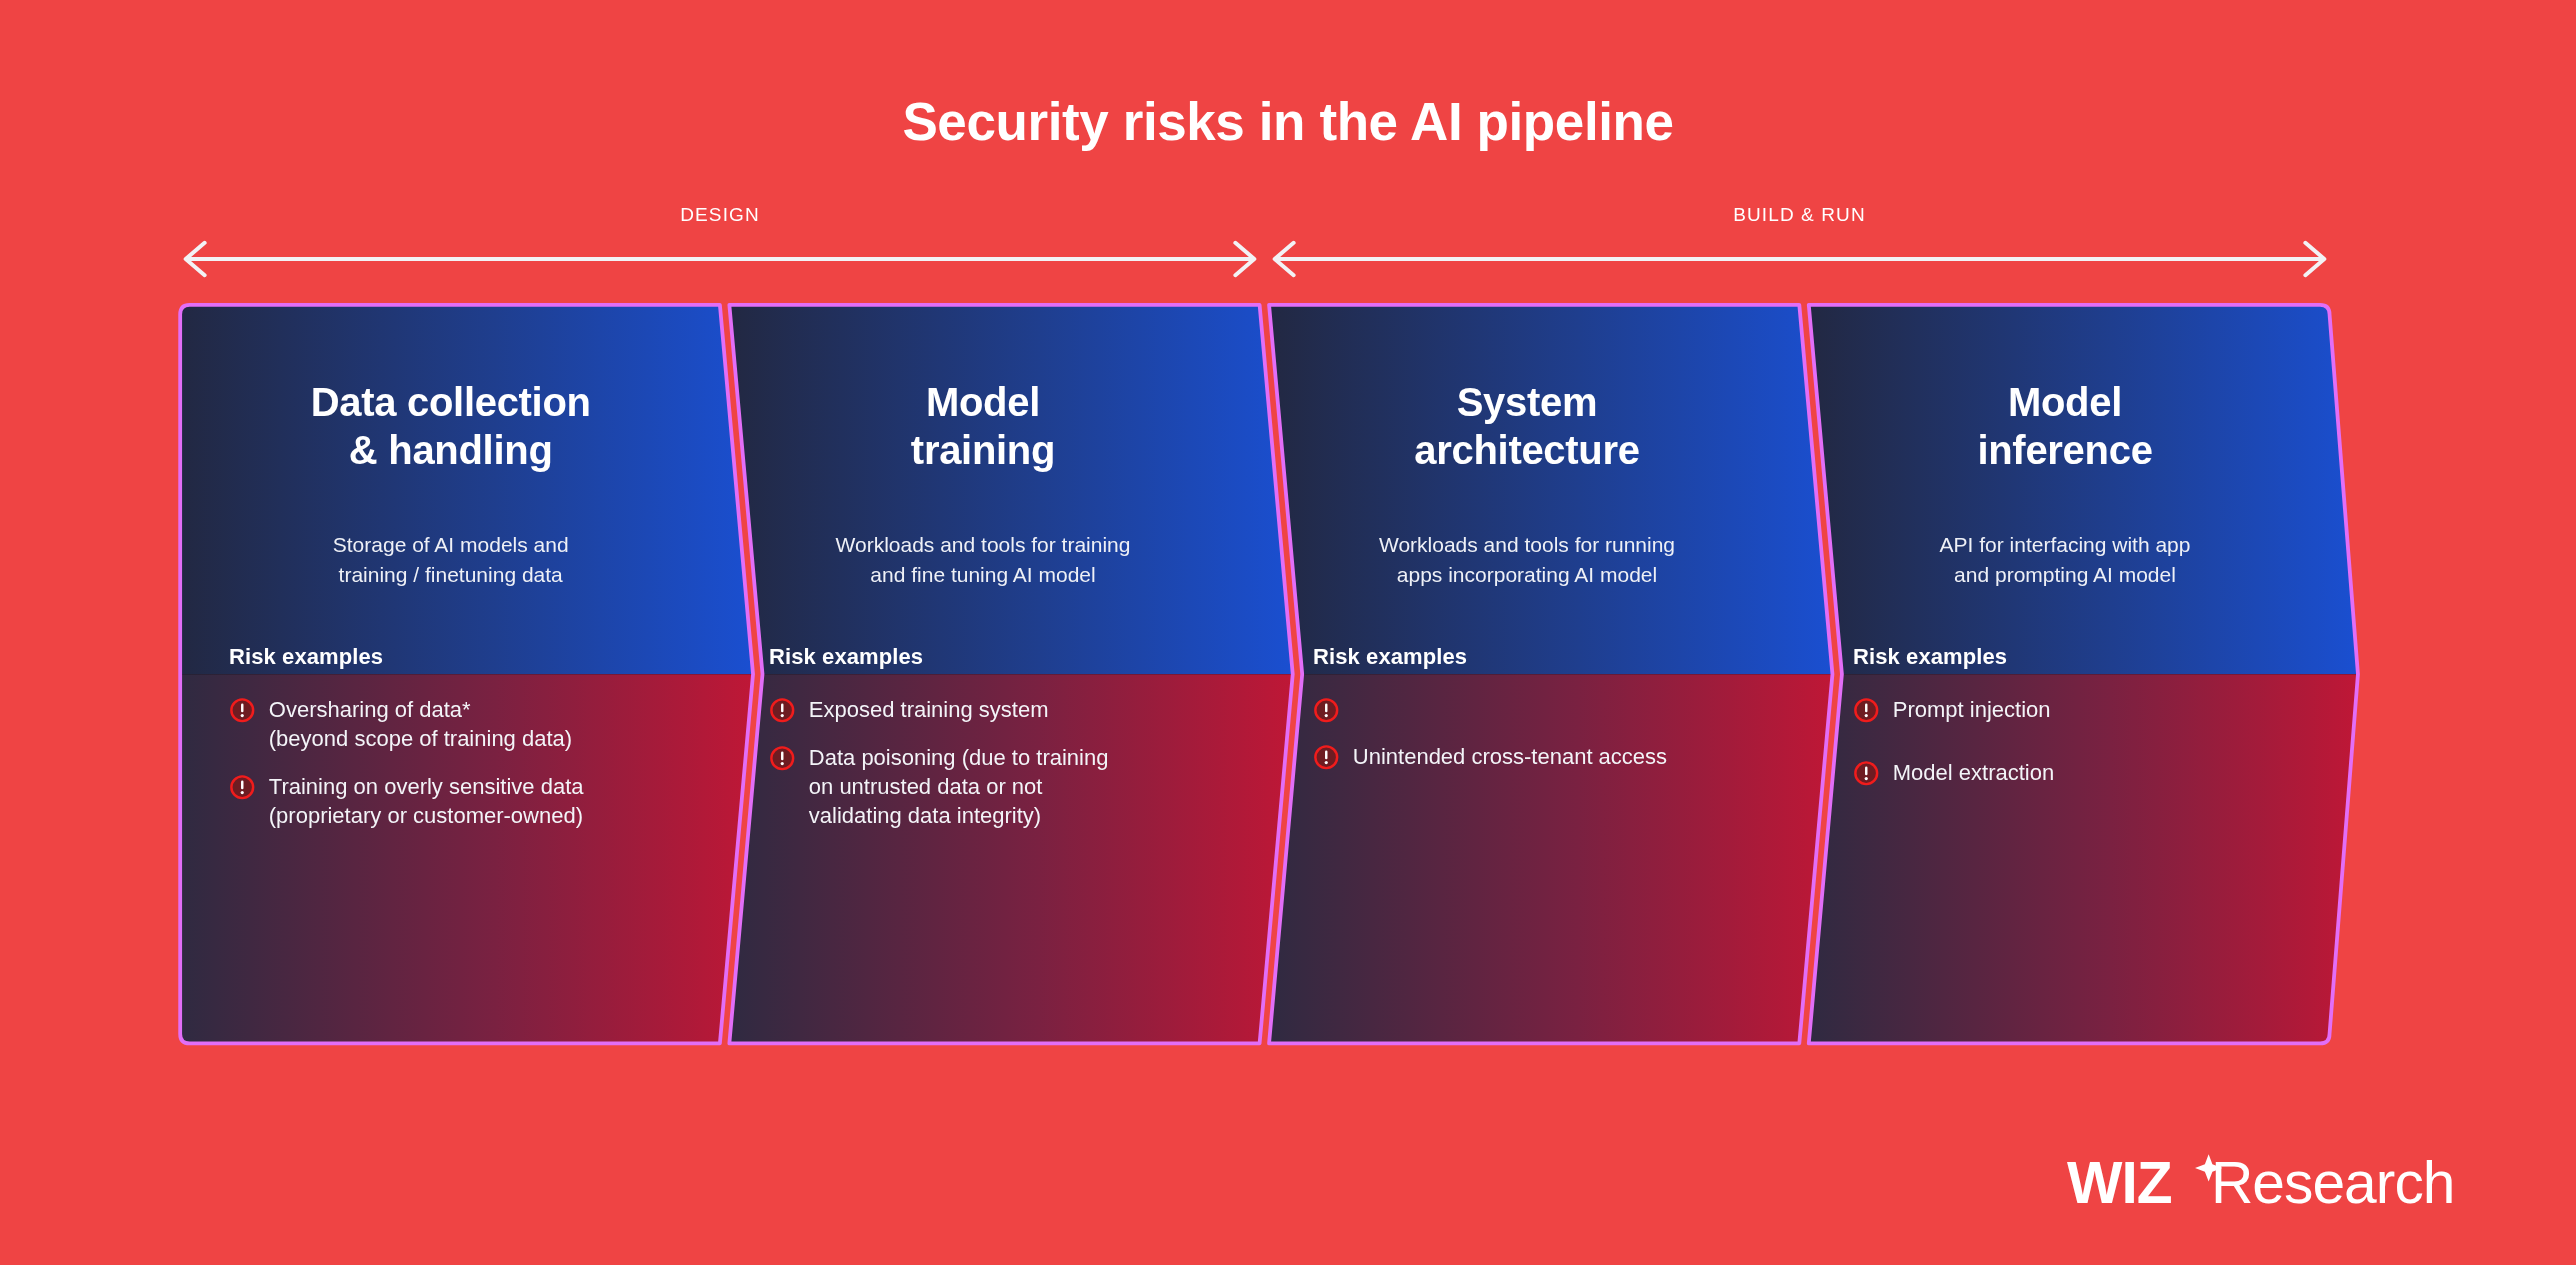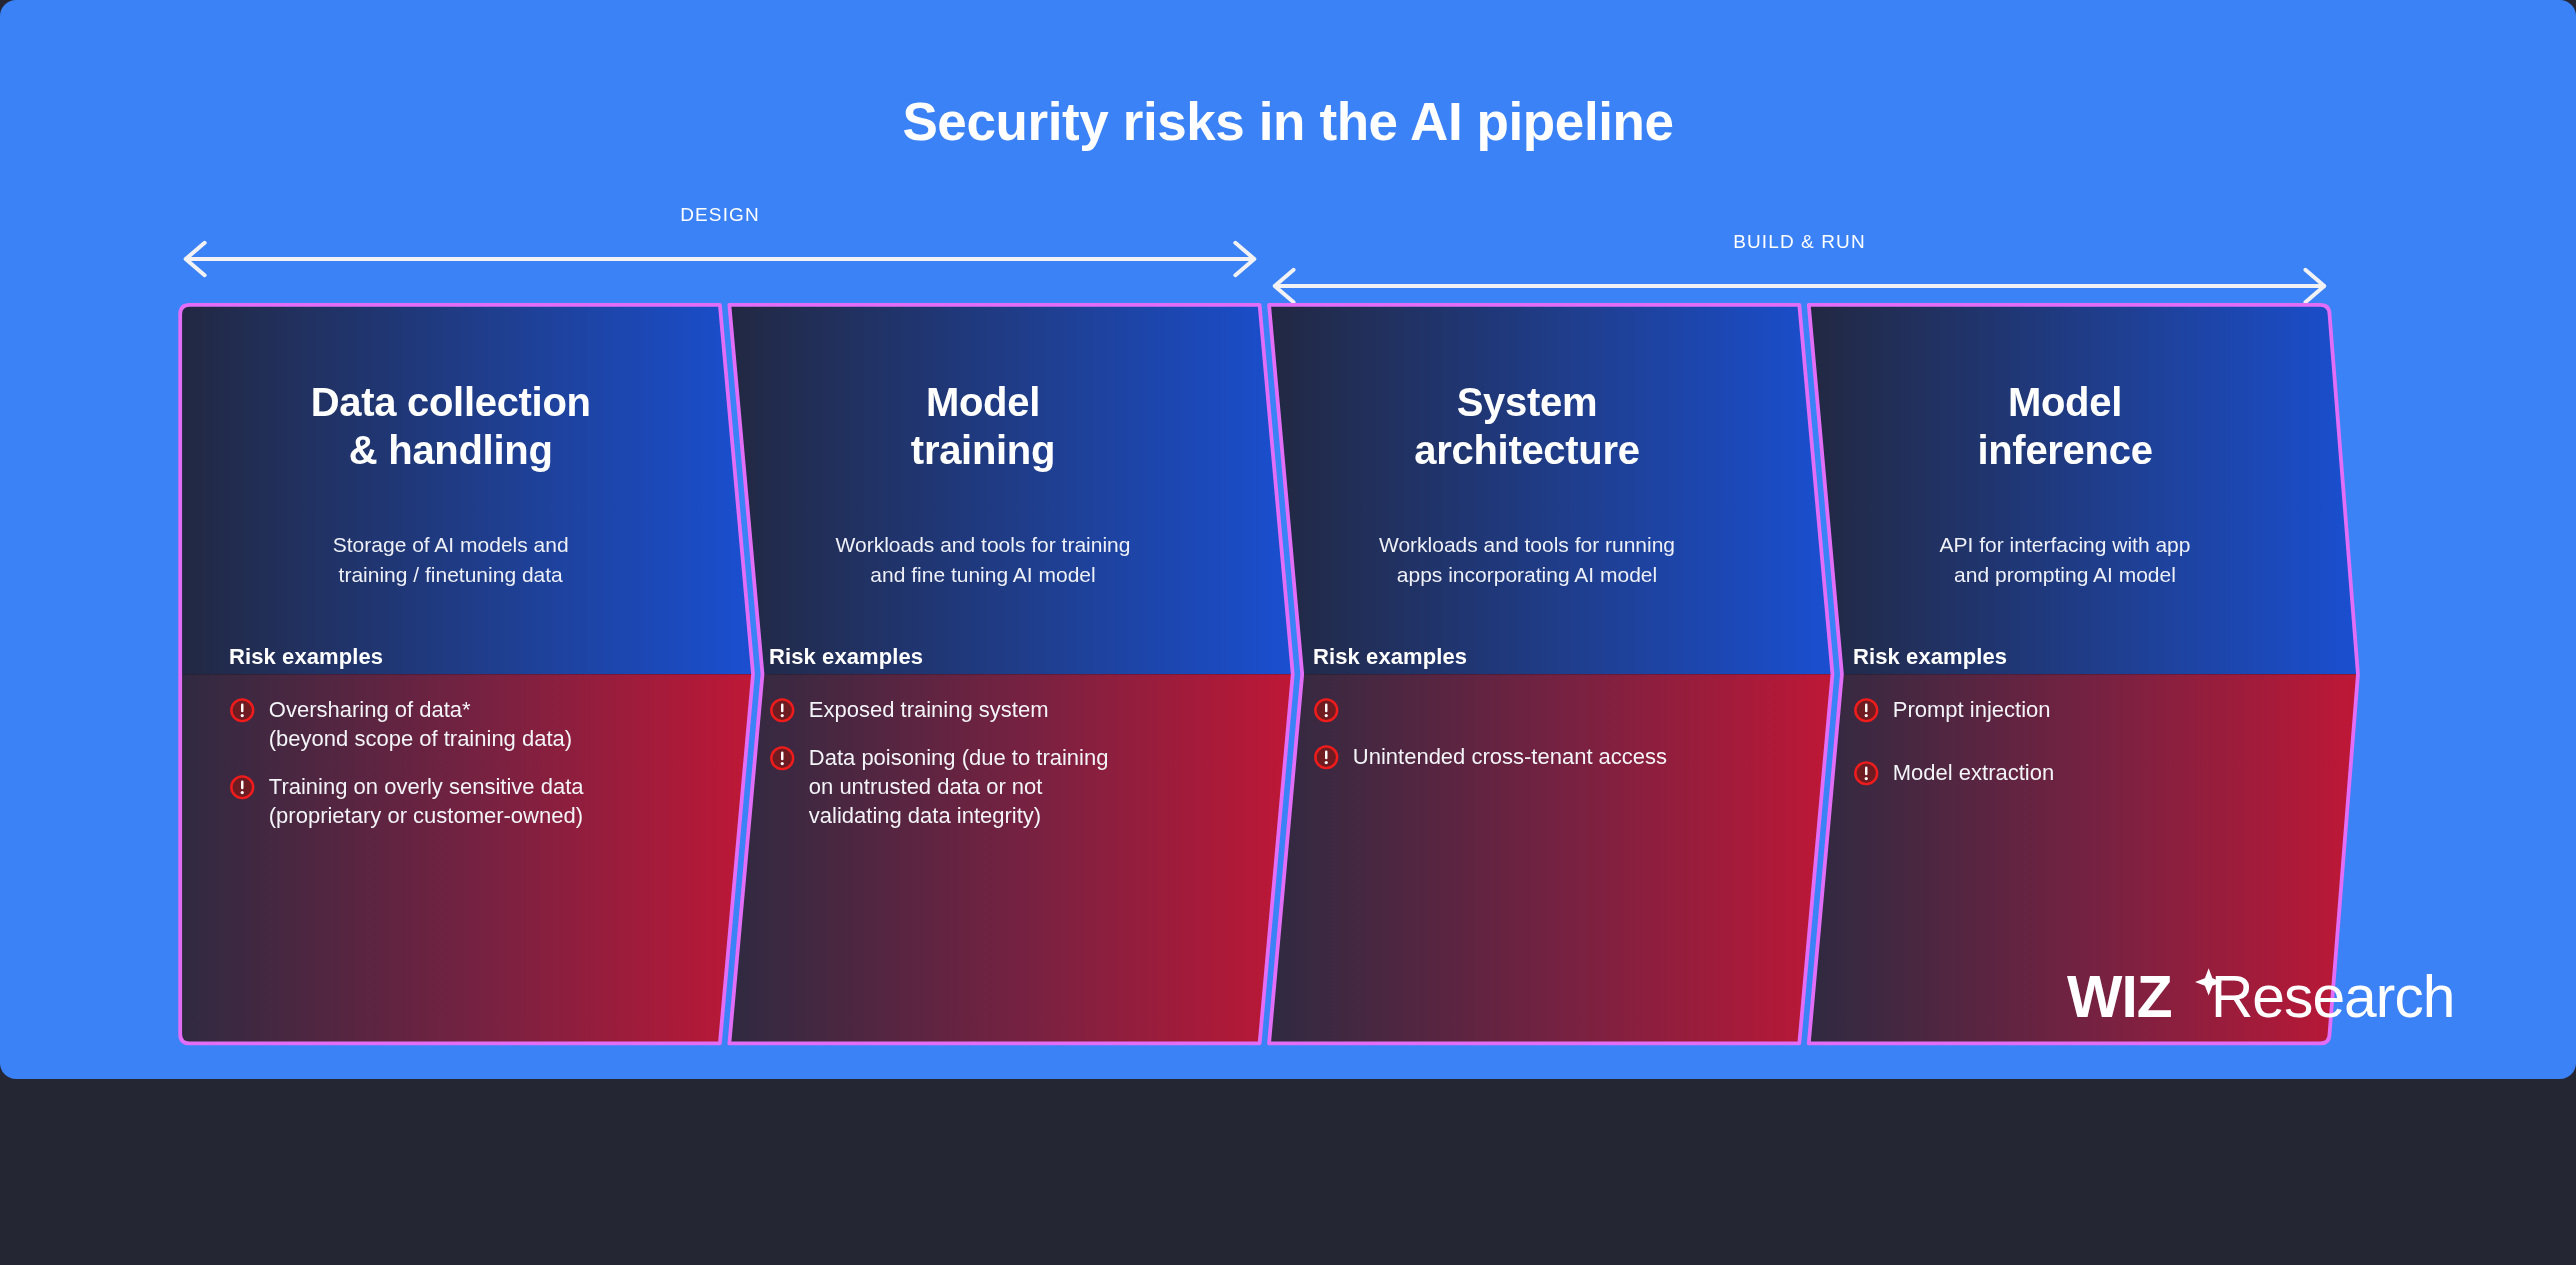--- a/index.html
+++ b/index.html
@@ -6,23 +6,22 @@
   html, body {
     width: 2576px;
     height: 1265px;
     background: #252634;
     font-family: "Liberation Sans", sans-serif;
     overflow: hidden;
   }
   #root {
     position: relative;
     width: 2576px;
-    height: 1079px;
-    background: #3b82f6;
-    border-radius: 16px;
+    height: 1265px;
+    background: #ef4444;
   }
 
   
   .page-title {
     position: absolute;
     top: 91px;
     left: 0;
     width: 2576px;
     text-align: center;
     color: #ffffff;
@@ -31,21 +30,21 @@
     letter-spacing: -0.4px;
   }
 
   
   .phase-band {
     position: absolute;
     top: 204px;
     height: 78px;
   }
   .phase-band.design { left: 180px; width: 1080px; }
-  .phase-band.buildrun { left: 1269px; width: 1061px; margin-top: 27px; }
+  .phase-band.buildrun { left: 1269px; width: 1061px; }
 
   .phase-label {
     position: absolute;
     top: 0;
     left: 0;
     width: 100%;
     text-align: center;
     color: #ffffff;
     font-size: 19px;
     font-weight: 400;

